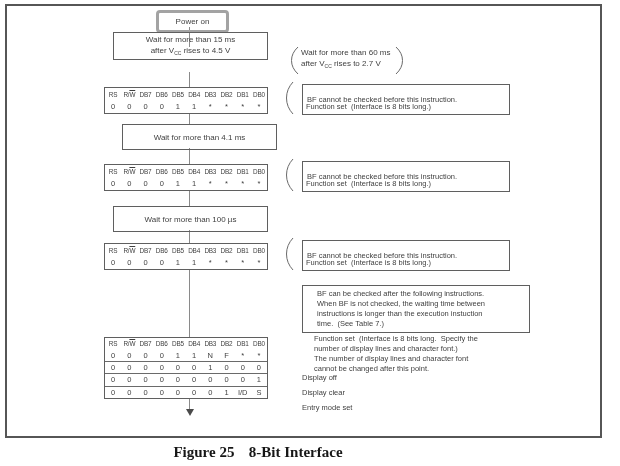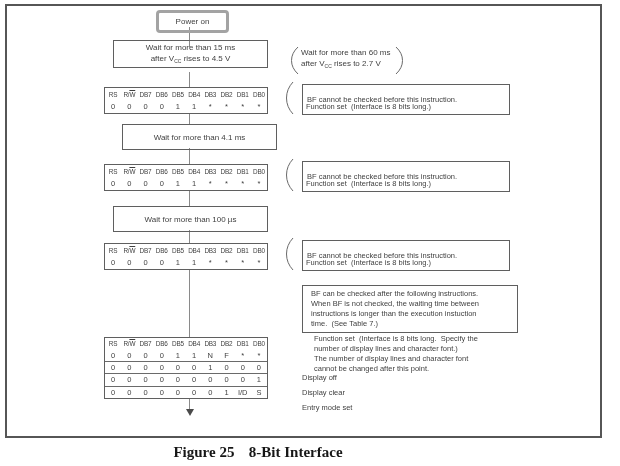--- a/index.html
+++ b/index.html
@@ -15,21 +15,21 @@
   .vline{width:1px;background:#8a8a8a;}
   .arrowhead{width:0;height:0;border-left:4px solid transparent;border-right:4px solid transparent;border-top:7px solid #4a4a4a;}
   .regtable{border:1px solid #5f5f5f;background:#fff;display:flex;flex-direction:column;}
   .reg-row{display:flex;flex:1;align-items:center;}
   .reg-row.divided{border-top:1px solid #6a6a6a;}
   .reg-cell{flex:1;text-align:center;font-size:7.5px;color:#3f3f3f;}
   .reg-head .reg-cell{font-size:6.4px;letter-spacing:-0.2px;}
   .ovl{text-decoration:overline;}
   .sub{font-size:5px;vertical-align:-1.5px;}
   .notebox{border:1px solid #5f5f5f;display:flex;align-items:center;padding:8px 4px;}
-  .bignote{border:1px solid #5f5f5f;padding:3px 8px;}
+  .bignote{border:1px solid #5f5f5f;padding:3px 14px;}
   .caption{font-family:"Liberation Serif",serif;font-weight:bold;font-size:15px;color:#161616;}
   svg.paren{display:block;}
 </style>
 </head>
 <body>
 
 <div class="page">
   <div class="frame"></div>
 
   <div class="abs vline" style="left:189px;top:27px;height:20px;"></div>
@@ -39,21 +39,21 @@
   <div class="abs vline" style="left:189px;top:189px;height:17px;"></div>
   <div class="abs vline" style="left:189px;top:230px;height:13px;"></div>
   <div class="abs vline" style="left:189px;top:268px;height:69px;"></div>
   <div class="abs vline" style="left:189px;top:397px;height:12px;"></div>
   <div class="abs arrowhead" style="left:186px;top:409px;"></div>
 
   <div class="abs oval" style="left:156px;top:10px;width:67px;height:17px;">
     <span class="txt">Power on</span>
   </div>
 
-  <div class="abs pbox" style="left:113px;top:40px;width:153px;height:26px;">
+  <div class="abs pbox" style="left:113px;top:32px;width:153px;height:26px;">
     <span class="txt">Wait for more than 15 ms</span>
     <span class="txt"><span>after V</span><span class="sub">CC</span><span> rises to 4.5 V</span></span>
   </div>
 
   <svg class="paren abs" style="left:290px;top:46px;" width="9" height="29" viewBox="0 0 9 29">
       <path d="M8 1 Q1.5 7 1.5 14.5 Q1.5 22 8 28" fill="none" stroke="#6a6a6a" stroke-width="1"></path>
     </svg>
   <div class="abs" style="left:301px;top:47px;">
     <div class="txt">Wait for more than 60 ms</div>
     <div class="txt"><span>after V</span><span class="sub">CC</span><span> rises to 2.7 V</span></div>

